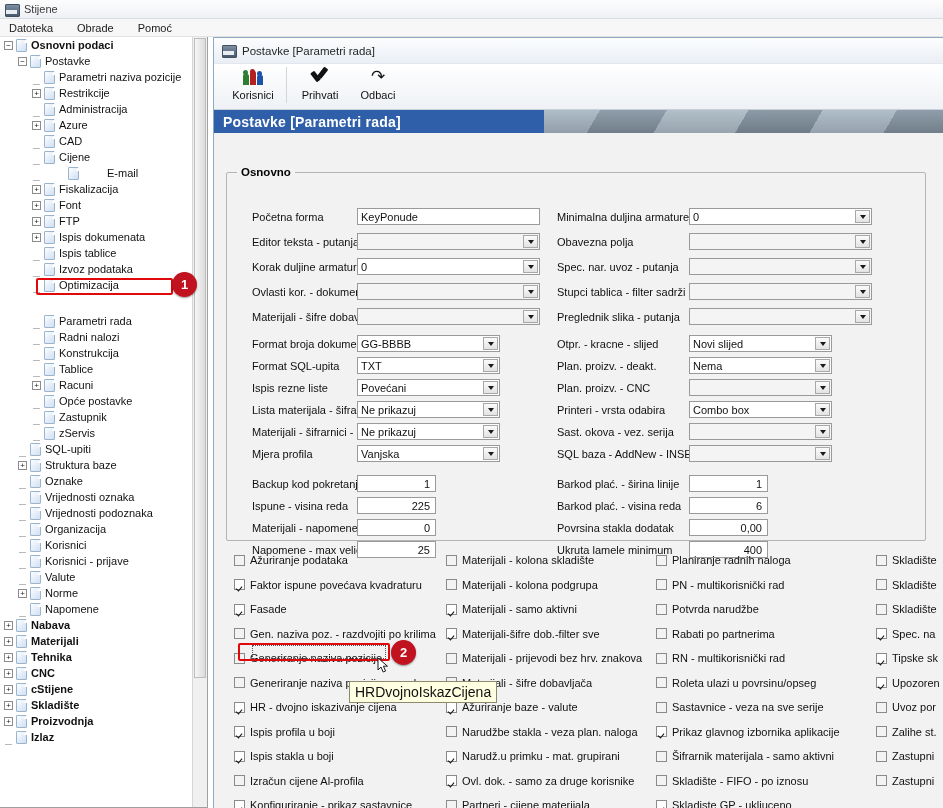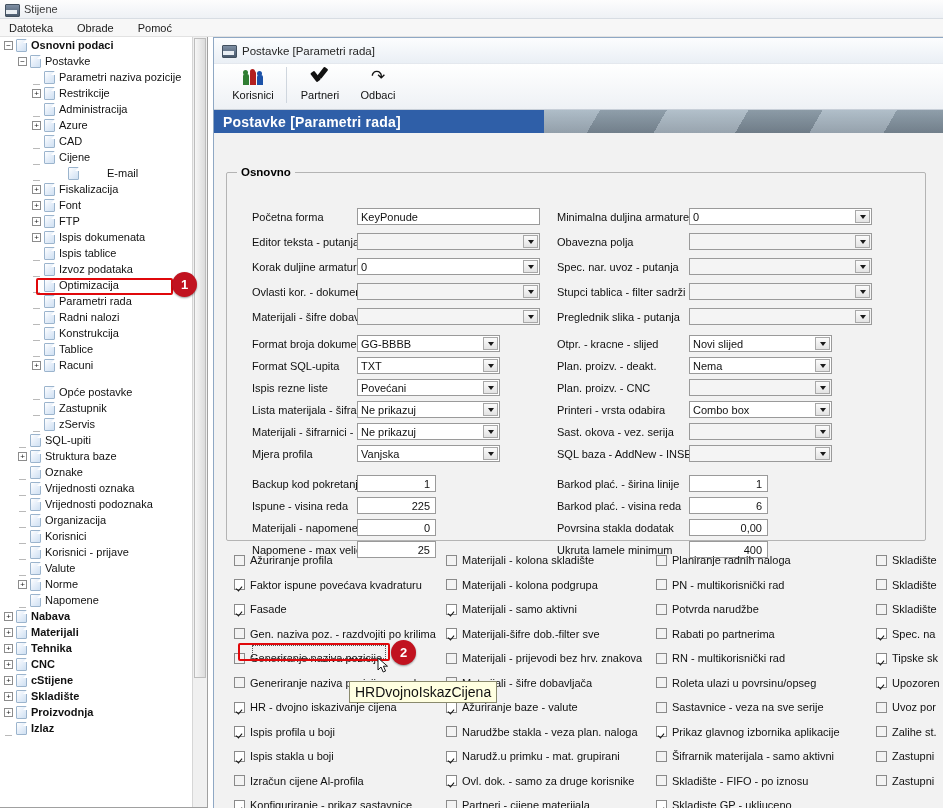--- a/index.html
+++ b/index.html
@@ -297,21 +297,21 @@
       <div class="tnode" style="padding-left: 32px;">
         <span class="dash"></span>
         <span class="pgicon"></span>
         <span class="lbl">Izvoz podataka</span>
       </div>
       <div class="tnode" style="padding-left: 32px;">
         <span class="dash"></span>
         <span class="pgicon"></span>
         <span class="lbl">Optimizacija</span>
       </div>
-      <div class="tnode" style="padding-left: 32px;">
+      <div class="tnode" style="padding-left: 32px; margin-top: 20px;">
         <span class="dash"></span>
         <span class="pgicon"></span>
         <span class="lbl">Parametri rada</span>
       </div>
       <div class="tnode" style="padding-left: 32px;">
         <span class="dash"></span>
         <span class="pgicon"></span>
         <span class="lbl">Radni nalozi</span>
       </div>
       <div class="tnode" style="padding-left: 32px;">
@@ -322,21 +322,21 @@
       <div class="tnode" style="padding-left: 32px;">
         <span class="dash"></span>
         <span class="pgicon"></span>
         <span class="lbl">Tablice</span>
       </div>
       <div class="tnode" style="padding-left: 32px;">
         <span class="exp">+</span>
         <span class="pgicon"></span>
         <span class="lbl">Racuni</span>
       </div>
-      <div class="tnode" style="padding-left: 32px; margin-top: 11px;">
+      <div class="tnode" style="padding-left: 32px;">
         <span class="dash"></span>
         <span class="pgicon"></span>
         <span class="lbl">Opće postavke</span>
       </div>
       <div class="tnode" style="padding-left: 32px;">
         <span class="dash"></span>
         <span class="pgicon"></span>
         <span class="lbl">Zastupnik</span>
       </div>
       <div class="tnode" style="padding-left: 32px;">
@@ -463,21 +463,21 @@
           <u class="c"></u>
         <i class="a"></i>
           <i class="b"></i>
           <i class="c"></i>
       </span>
       <span class="tlabel">Korisnici</span>
     </div>
     <div class="tbsep"></div>
     <div class="tbtn">
       <span class="ico-check"></span>
-      <span class="tlabel">Partneri</span>
+      <span class="tlabel">Prihvati</span>
     </div>
     <div class="tbtn">
       <span class="ico-undo">↷</span>
       <span class="tlabel">Odbaci</span>
     </div>
   </div>
 
   <div id="banner">
     <div class="photo"></div>
     <div class="cap">Postavke  [Parametri rada]</div>
@@ -626,21 +626,21 @@
           </div>
           <div class="flabel" style="left: 330px; top: 366px;">Ukruta lamele minimum</div>
           <div class="fnum " style="left: 462px; top: 363px; width: 79px;">
             <span>400</span>
           </div>
         </div>
     </fieldset>
     <div id="checkbox-host">
         <div class="chk" style="left: 20px; top: 398px;">
           <span class="box off"></span>
-          <span>Ažuriranje profila</span>
+          <span>Ažuriranje podataka</span>
         </div>
         <div class="chk" style="left: 20px; top: 422.5px;">
           <span class="box on"></span>
           <span>Faktor ispune povećava kvadraturu</span>
         </div>
         <div class="chk" style="left: 20px; top: 447px;">
           <span class="box on"></span>
           <span>Fasade</span>
         </div>
         <div class="chk" style="left: 20px; top: 471.5px;">

